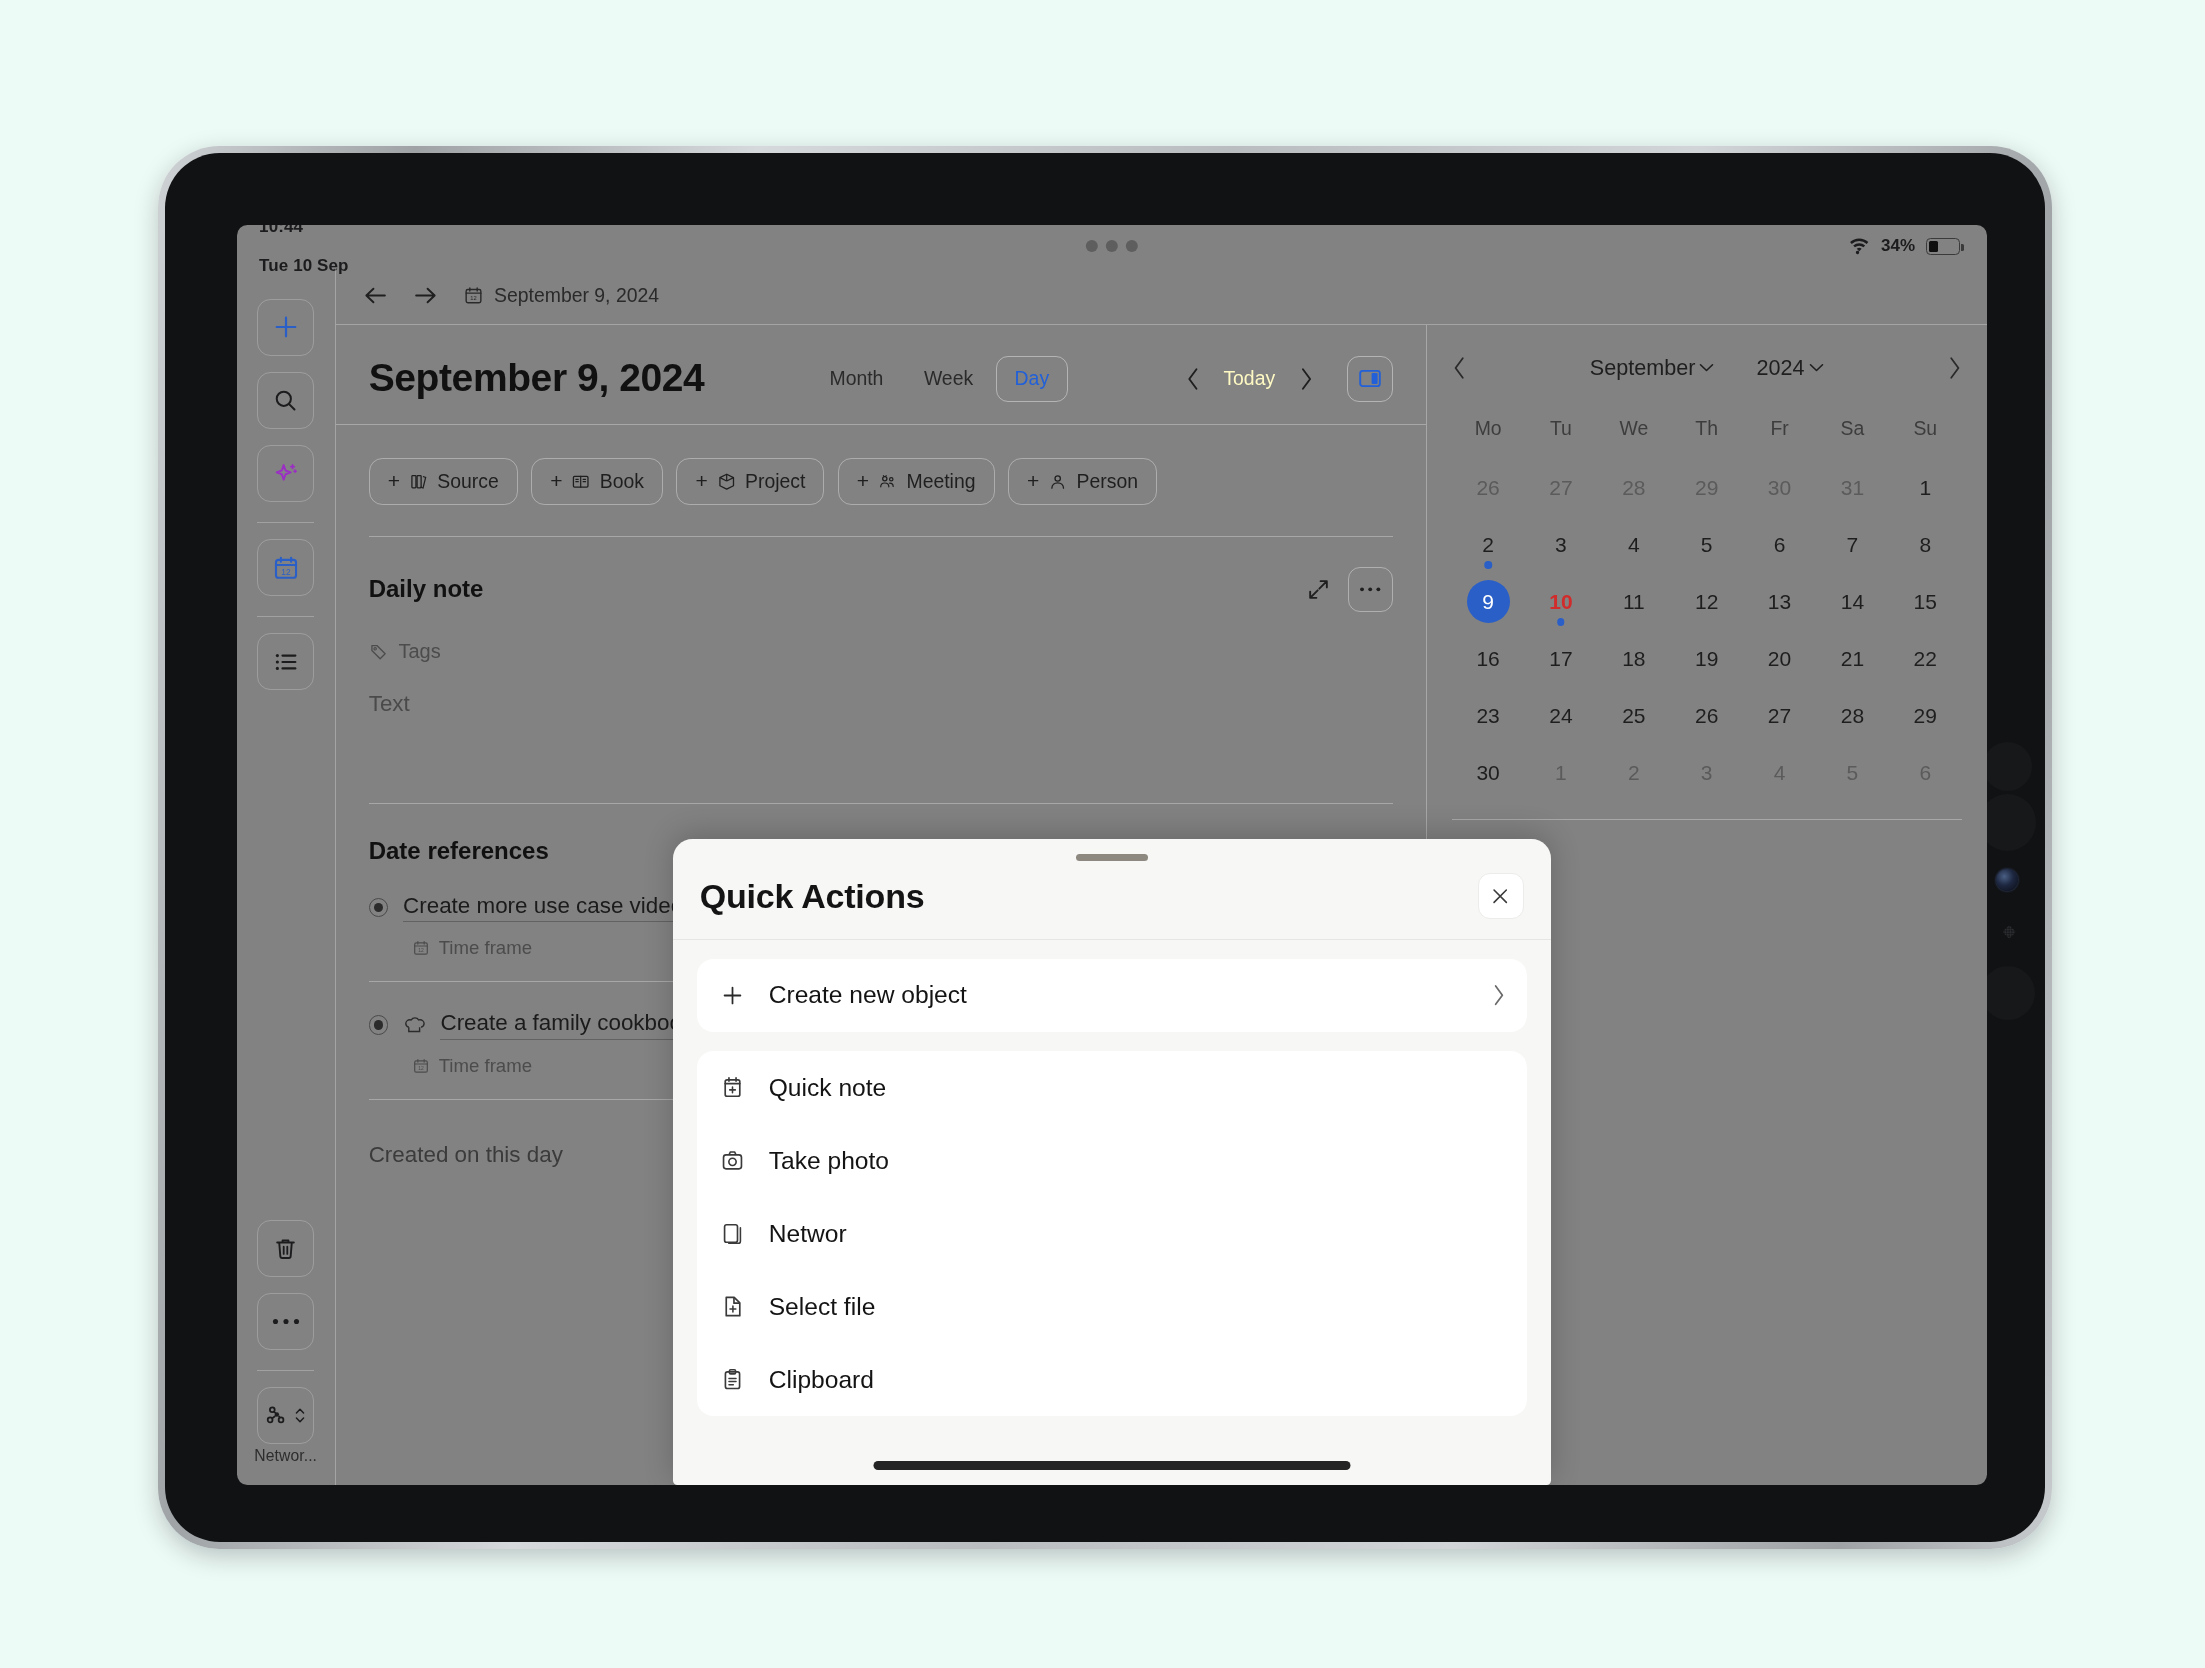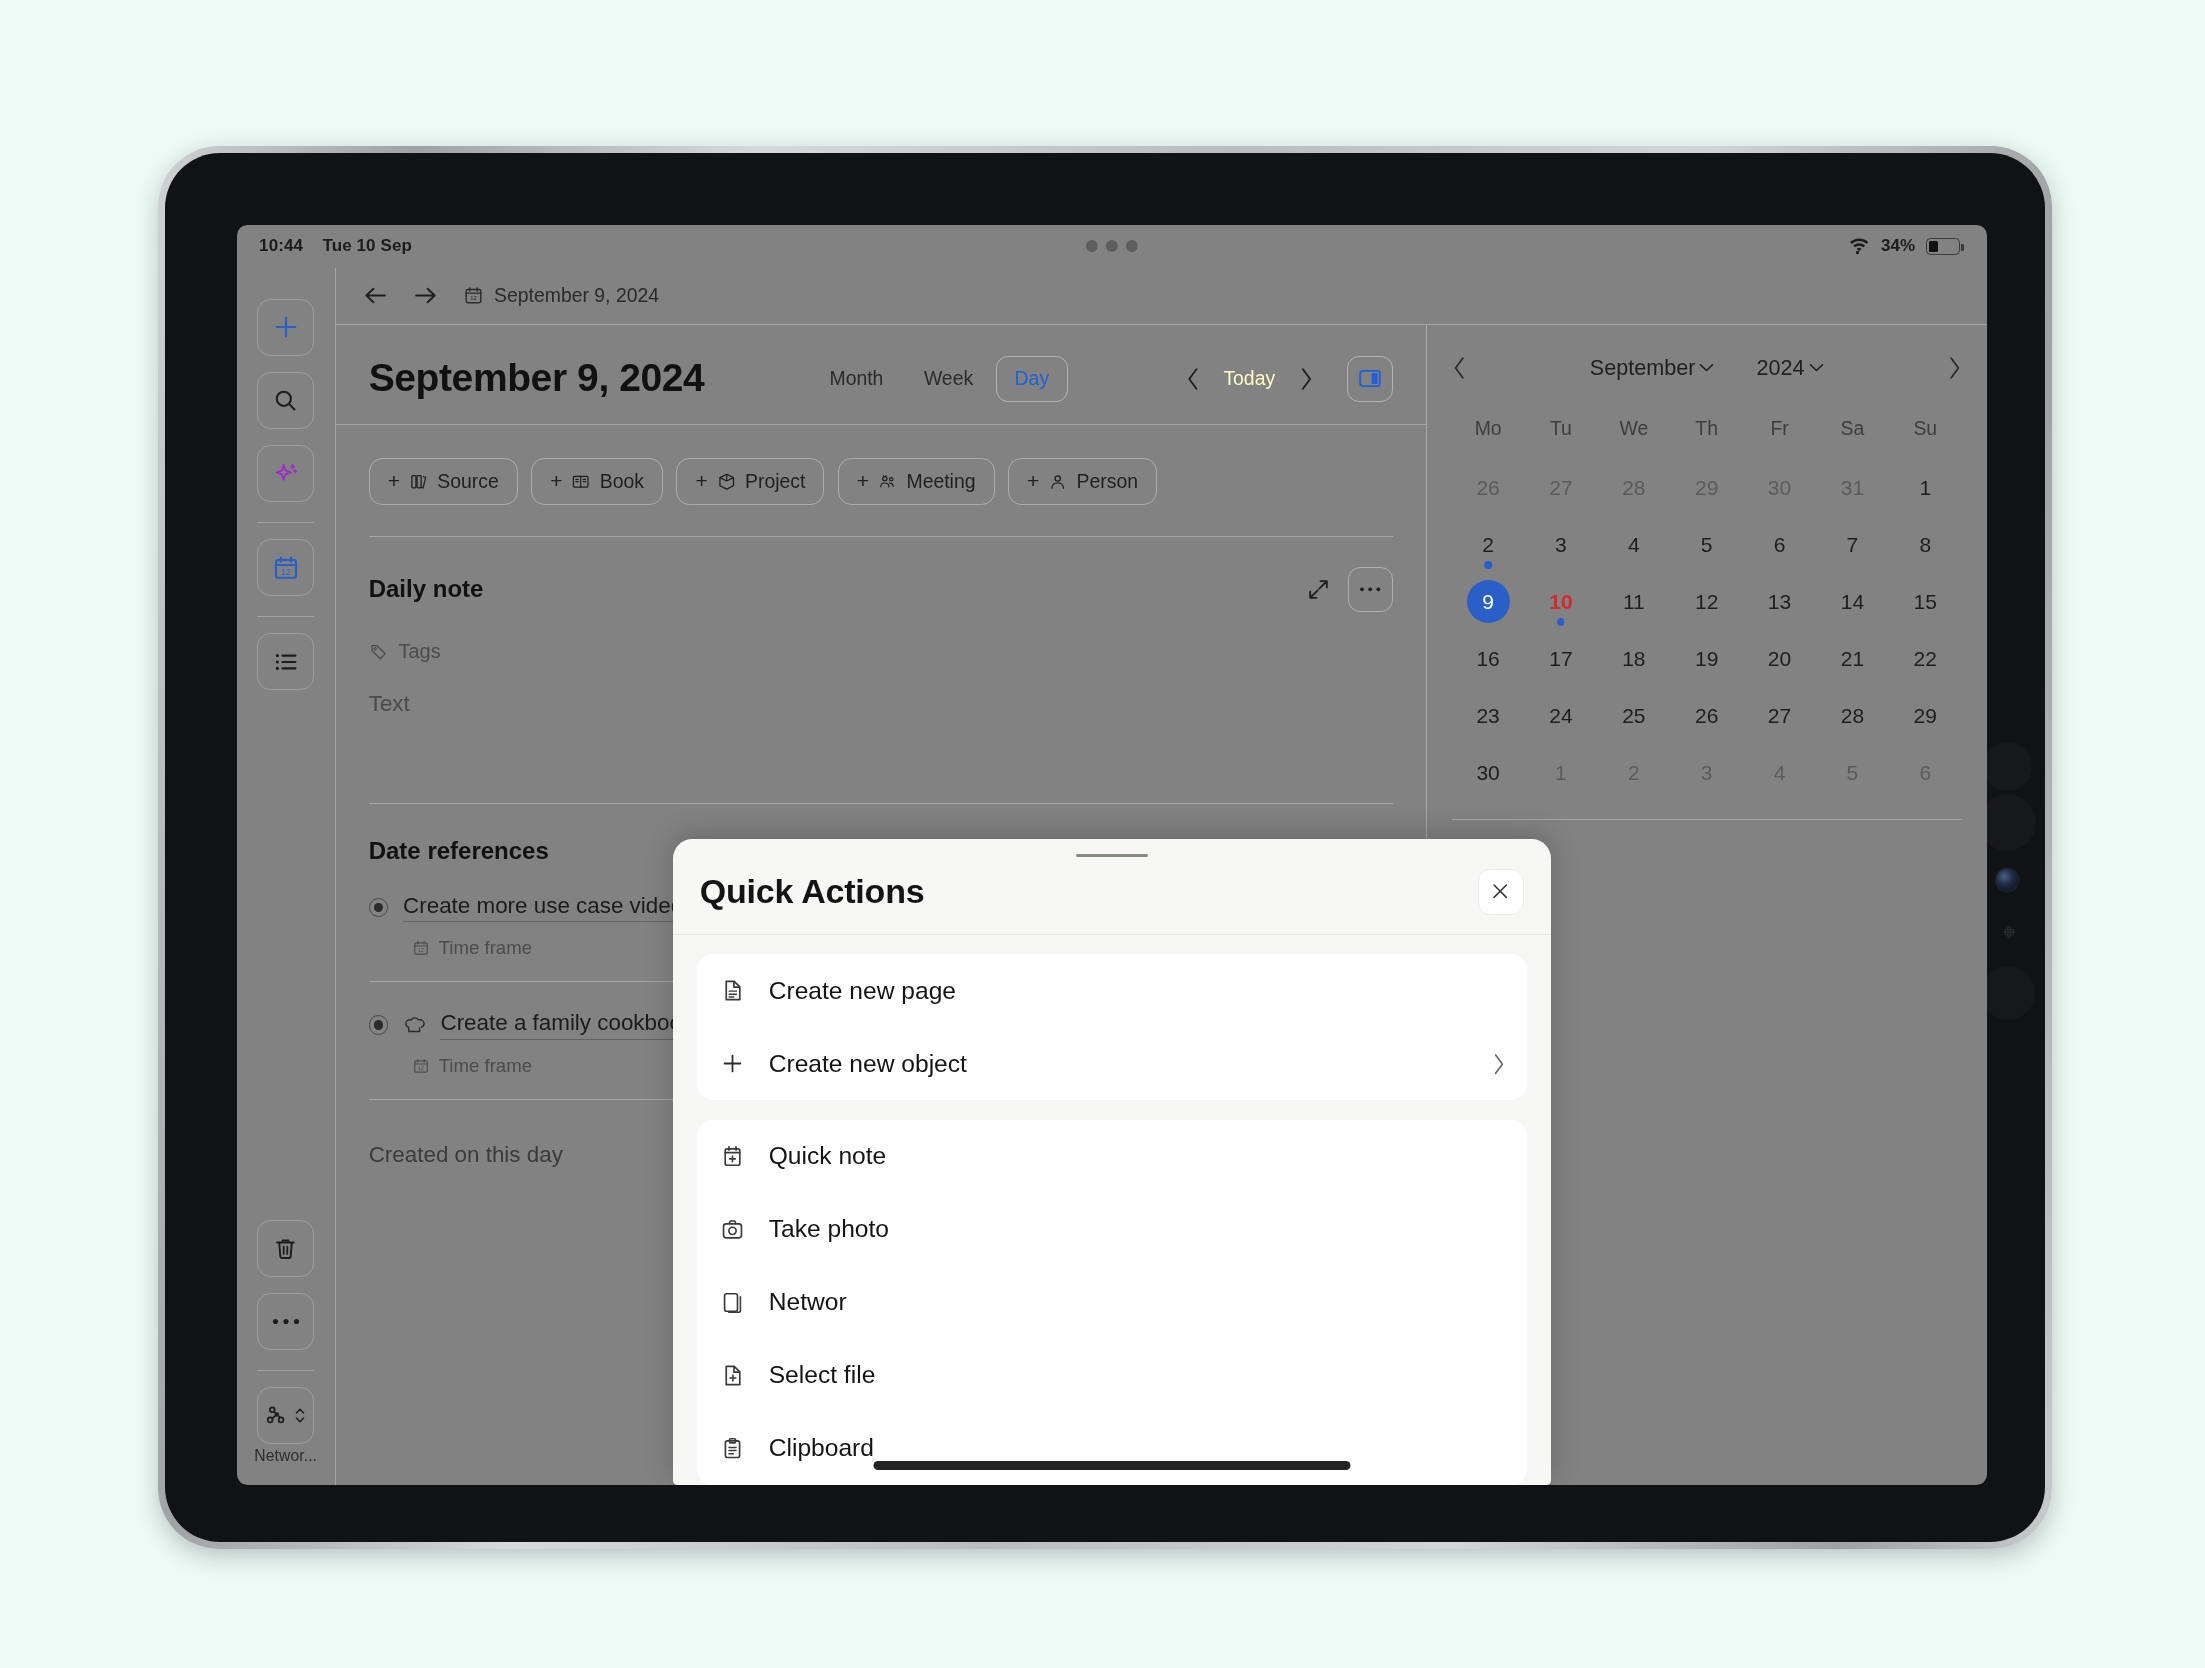--- a/index.html
+++ b/index.html
@@ -44,21 +44,21 @@
     background: repeating-conic-gradient(#2a2c30 0% 25%, #171819 0% 50%) 50%/3.7px 3.7px;
     transform: rotate(45deg);
   }
 
   
   #status-bar {
     position:absolute; left:0; top:0; width:100%; height:43px;
     display:flex; align-items:center; color:#1c1c1e;
     font-size:17px; letter-spacing:0.1px;
   }
-  #status-left { display:flex; gap:19.4px; padding-left:22.4px; align-items:flex-start; font-weight:600; }
+  #status-left { display:flex; gap:19.4px; padding-left:22.4px; align-items:flex-start; font-weight:600;flex-direction:column; }
   #status-center { position:absolute; left:50%; transform:translateX(-50%); display:flex; gap:8.2px; }
   #status-center i { width:12px; height:12px; border-radius:50%; background:#5e5e5e; display:block; }
   #status-right { margin-left:auto; display:flex; align-items:center; gap:10.4px; padding-right:27px; font-weight:600; }
   .battery {
     width:34px; height:17px; border:1.9px solid #3a3a3a; border-radius:4.5px;
     position:relative; display:flex; align-items:center; padding:1.9px;
   }
   .battery:after { content:""; position:absolute; right:-5.2px; top:5.2px; width:3px; height:6.7px;
     background:#3a3a3a; border-radius:0 1.5px 1.5px 0; }
   .battery > span { display:block; height:100%; width:34%; background:#101010; border-radius:1.5px; }
@@ -729,30 +729,20 @@
             <span>
               <svg width="22.4" height="22.4" viewBox="0 0 24 24">
                   <path d="M5.4 5.4 18.6 18.6M18.6 5.4 5.4 18.6" stroke="#3b3b3b" stroke-width="1.7" stroke-linecap="round"></path>
                 </svg>
             </span>
           </div>
         </div>
         <div id="sheet-body">
 
           <div class="sheet-group">
-            <div class="sheet-item">
-              <span class="sheet-icon">
-                <svg width="25" height="25" viewBox="0 0 24 24">
-                    <path d="M6 3.2h7.6L19 8.6v12.2H6z" fill="none" stroke="#3a3a3a" stroke-width="1.6" stroke-linejoin="round"></path>
-                    <path d="M13.4 3.2v5.6H19" fill="none" stroke="#3a3a3a" stroke-width="1.6" stroke-linejoin="round"></path>
-                    <path d="M8.8 12.6h7M8.8 15.6h7M8.8 18.2h4.4" stroke="#3a3a3a" stroke-width="1.4" stroke-linecap="round"></path>
-                  </svg>
-              </span>
-              <span>Create new page</span>
-            </div>
             <div class="sheet-item">
               <span class="sheet-icon">
                 <svg width="25" height="25" viewBox="0 0 24 24">
                     <path d="M12 4.4v15.2M4.4 12h15.2" stroke="#2a2a2a" stroke-width="1.7" stroke-linecap="round"></path>
                   </svg>
               </span>
               <span>Create new object</span>
               <span class="chev-r">
                 <svg width="13.4" height="22.4" viewBox="0 0 12 22">
                     <path d="M3 2 9.6 11 3 20" fill="none" stroke="#6b6b6b" stroke-width="1.7" stroke-linecap="round" stroke-linejoin="round"></path>

